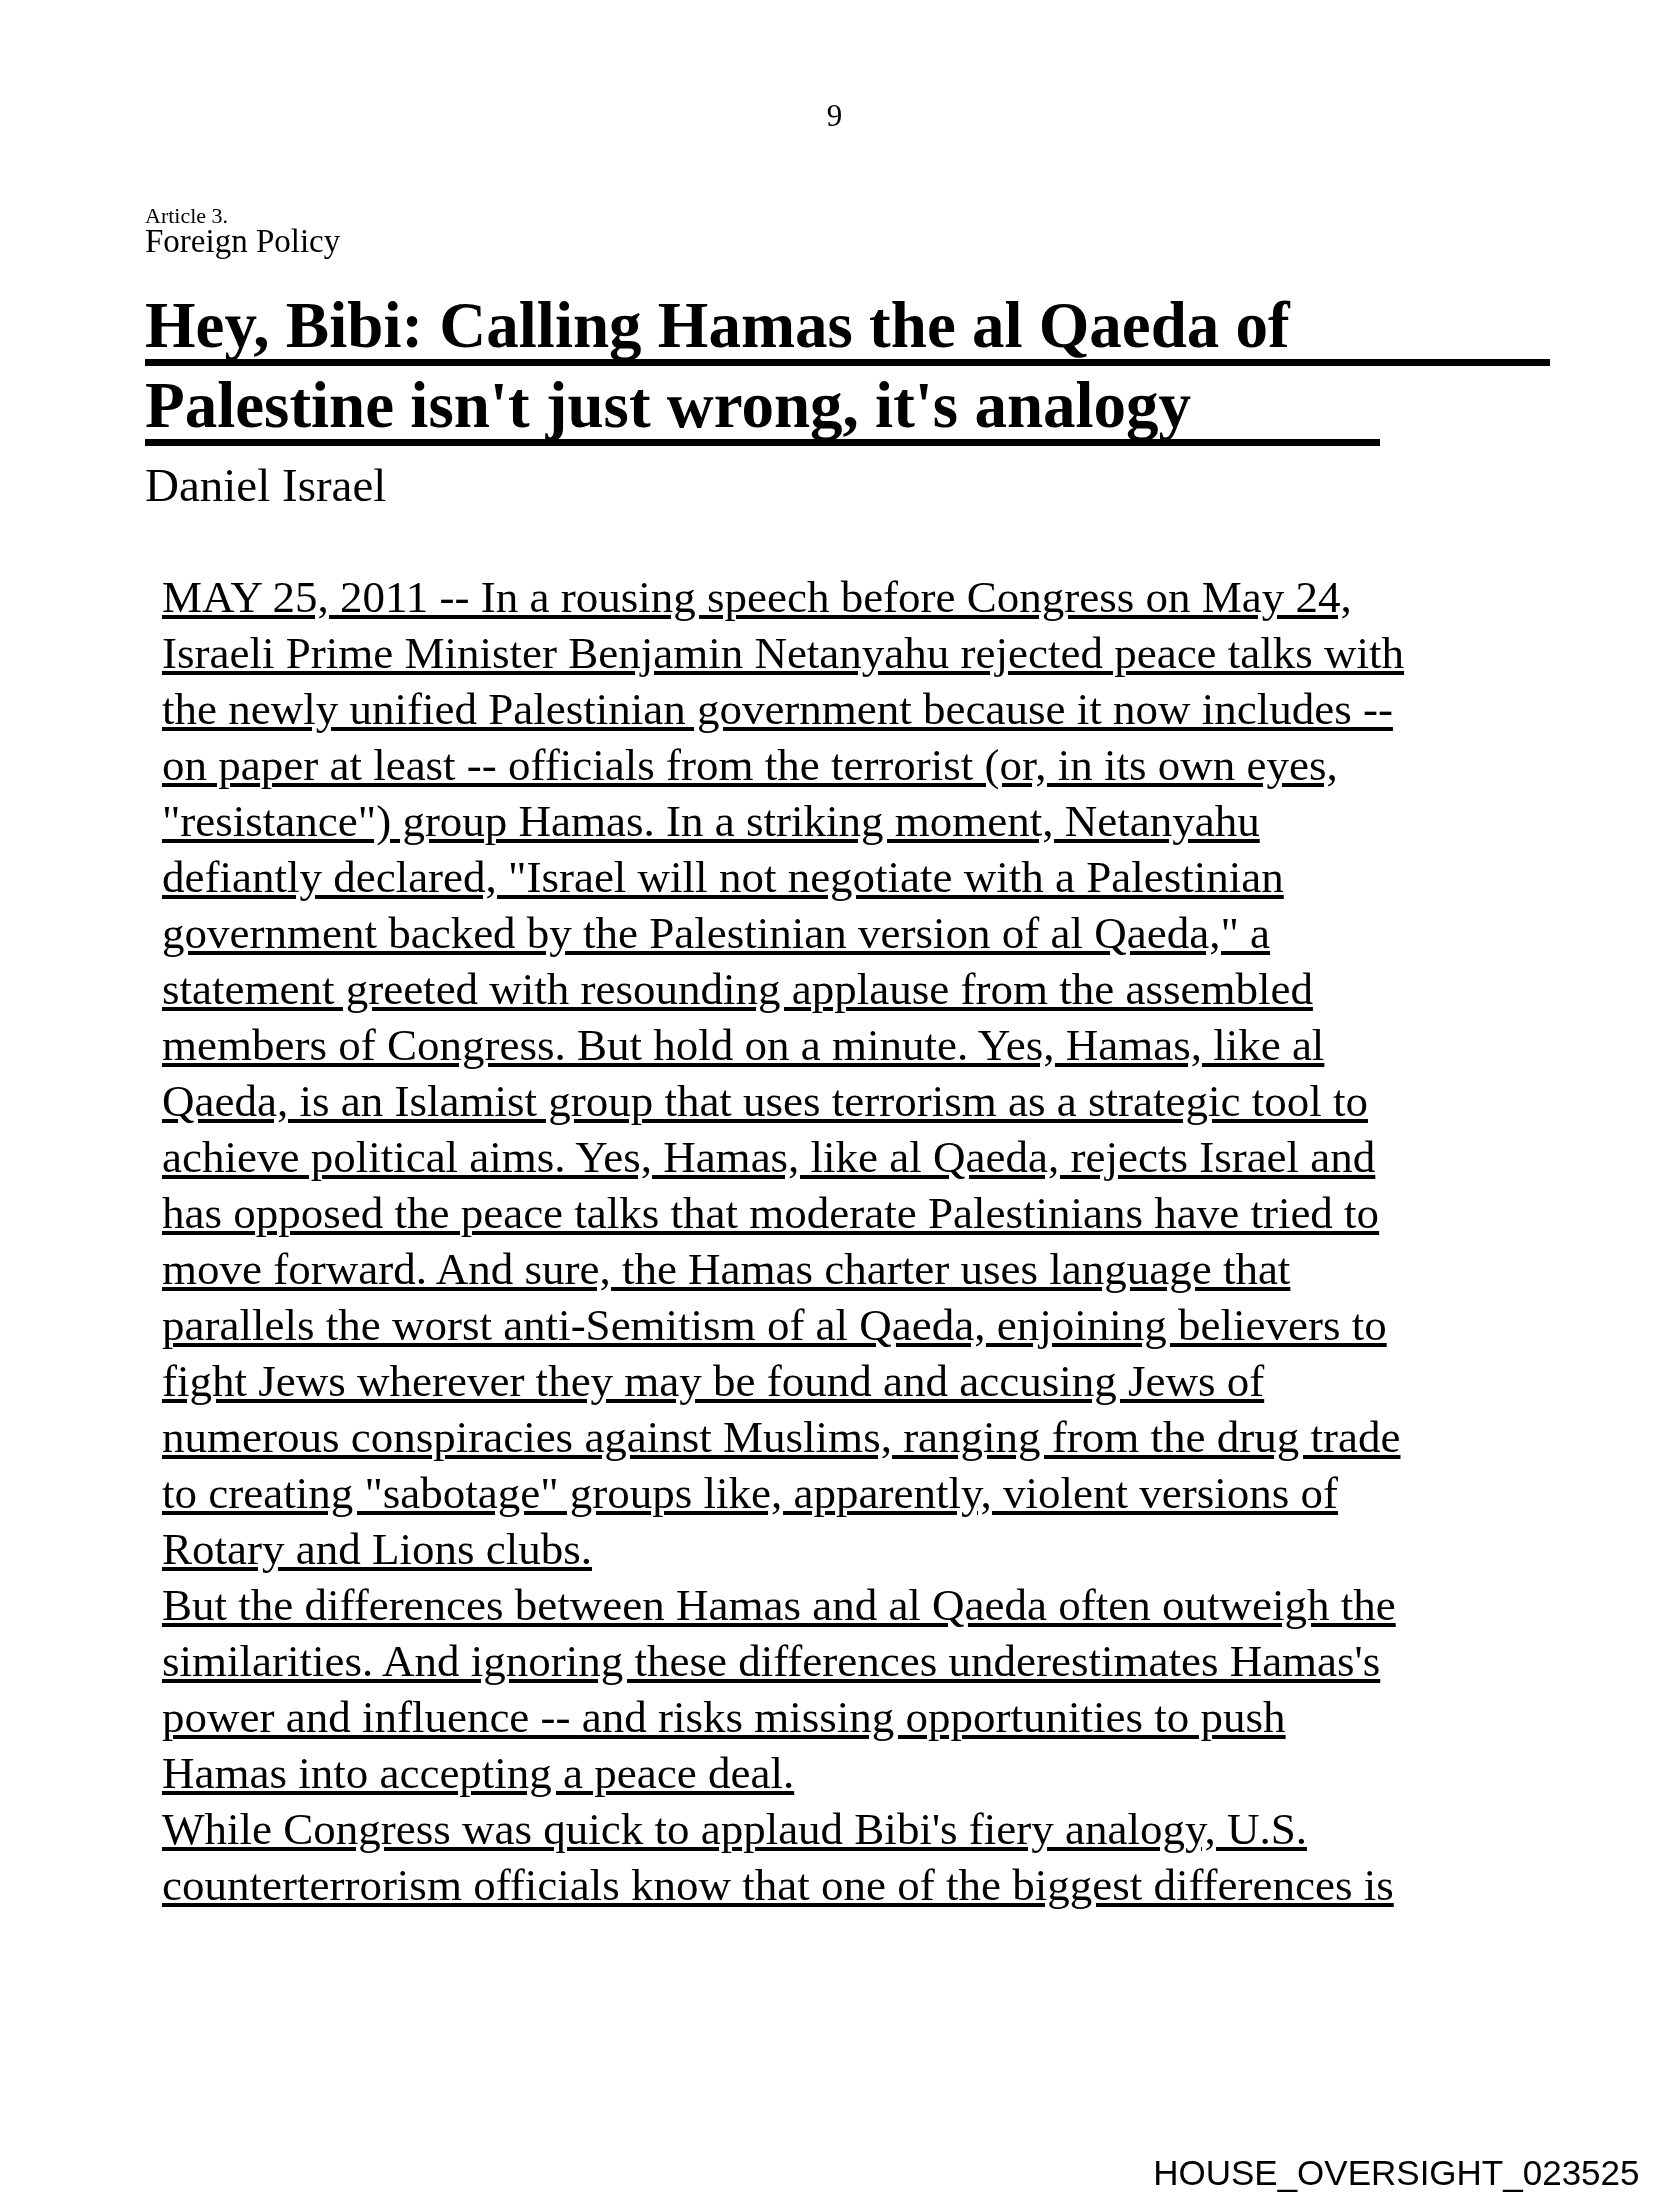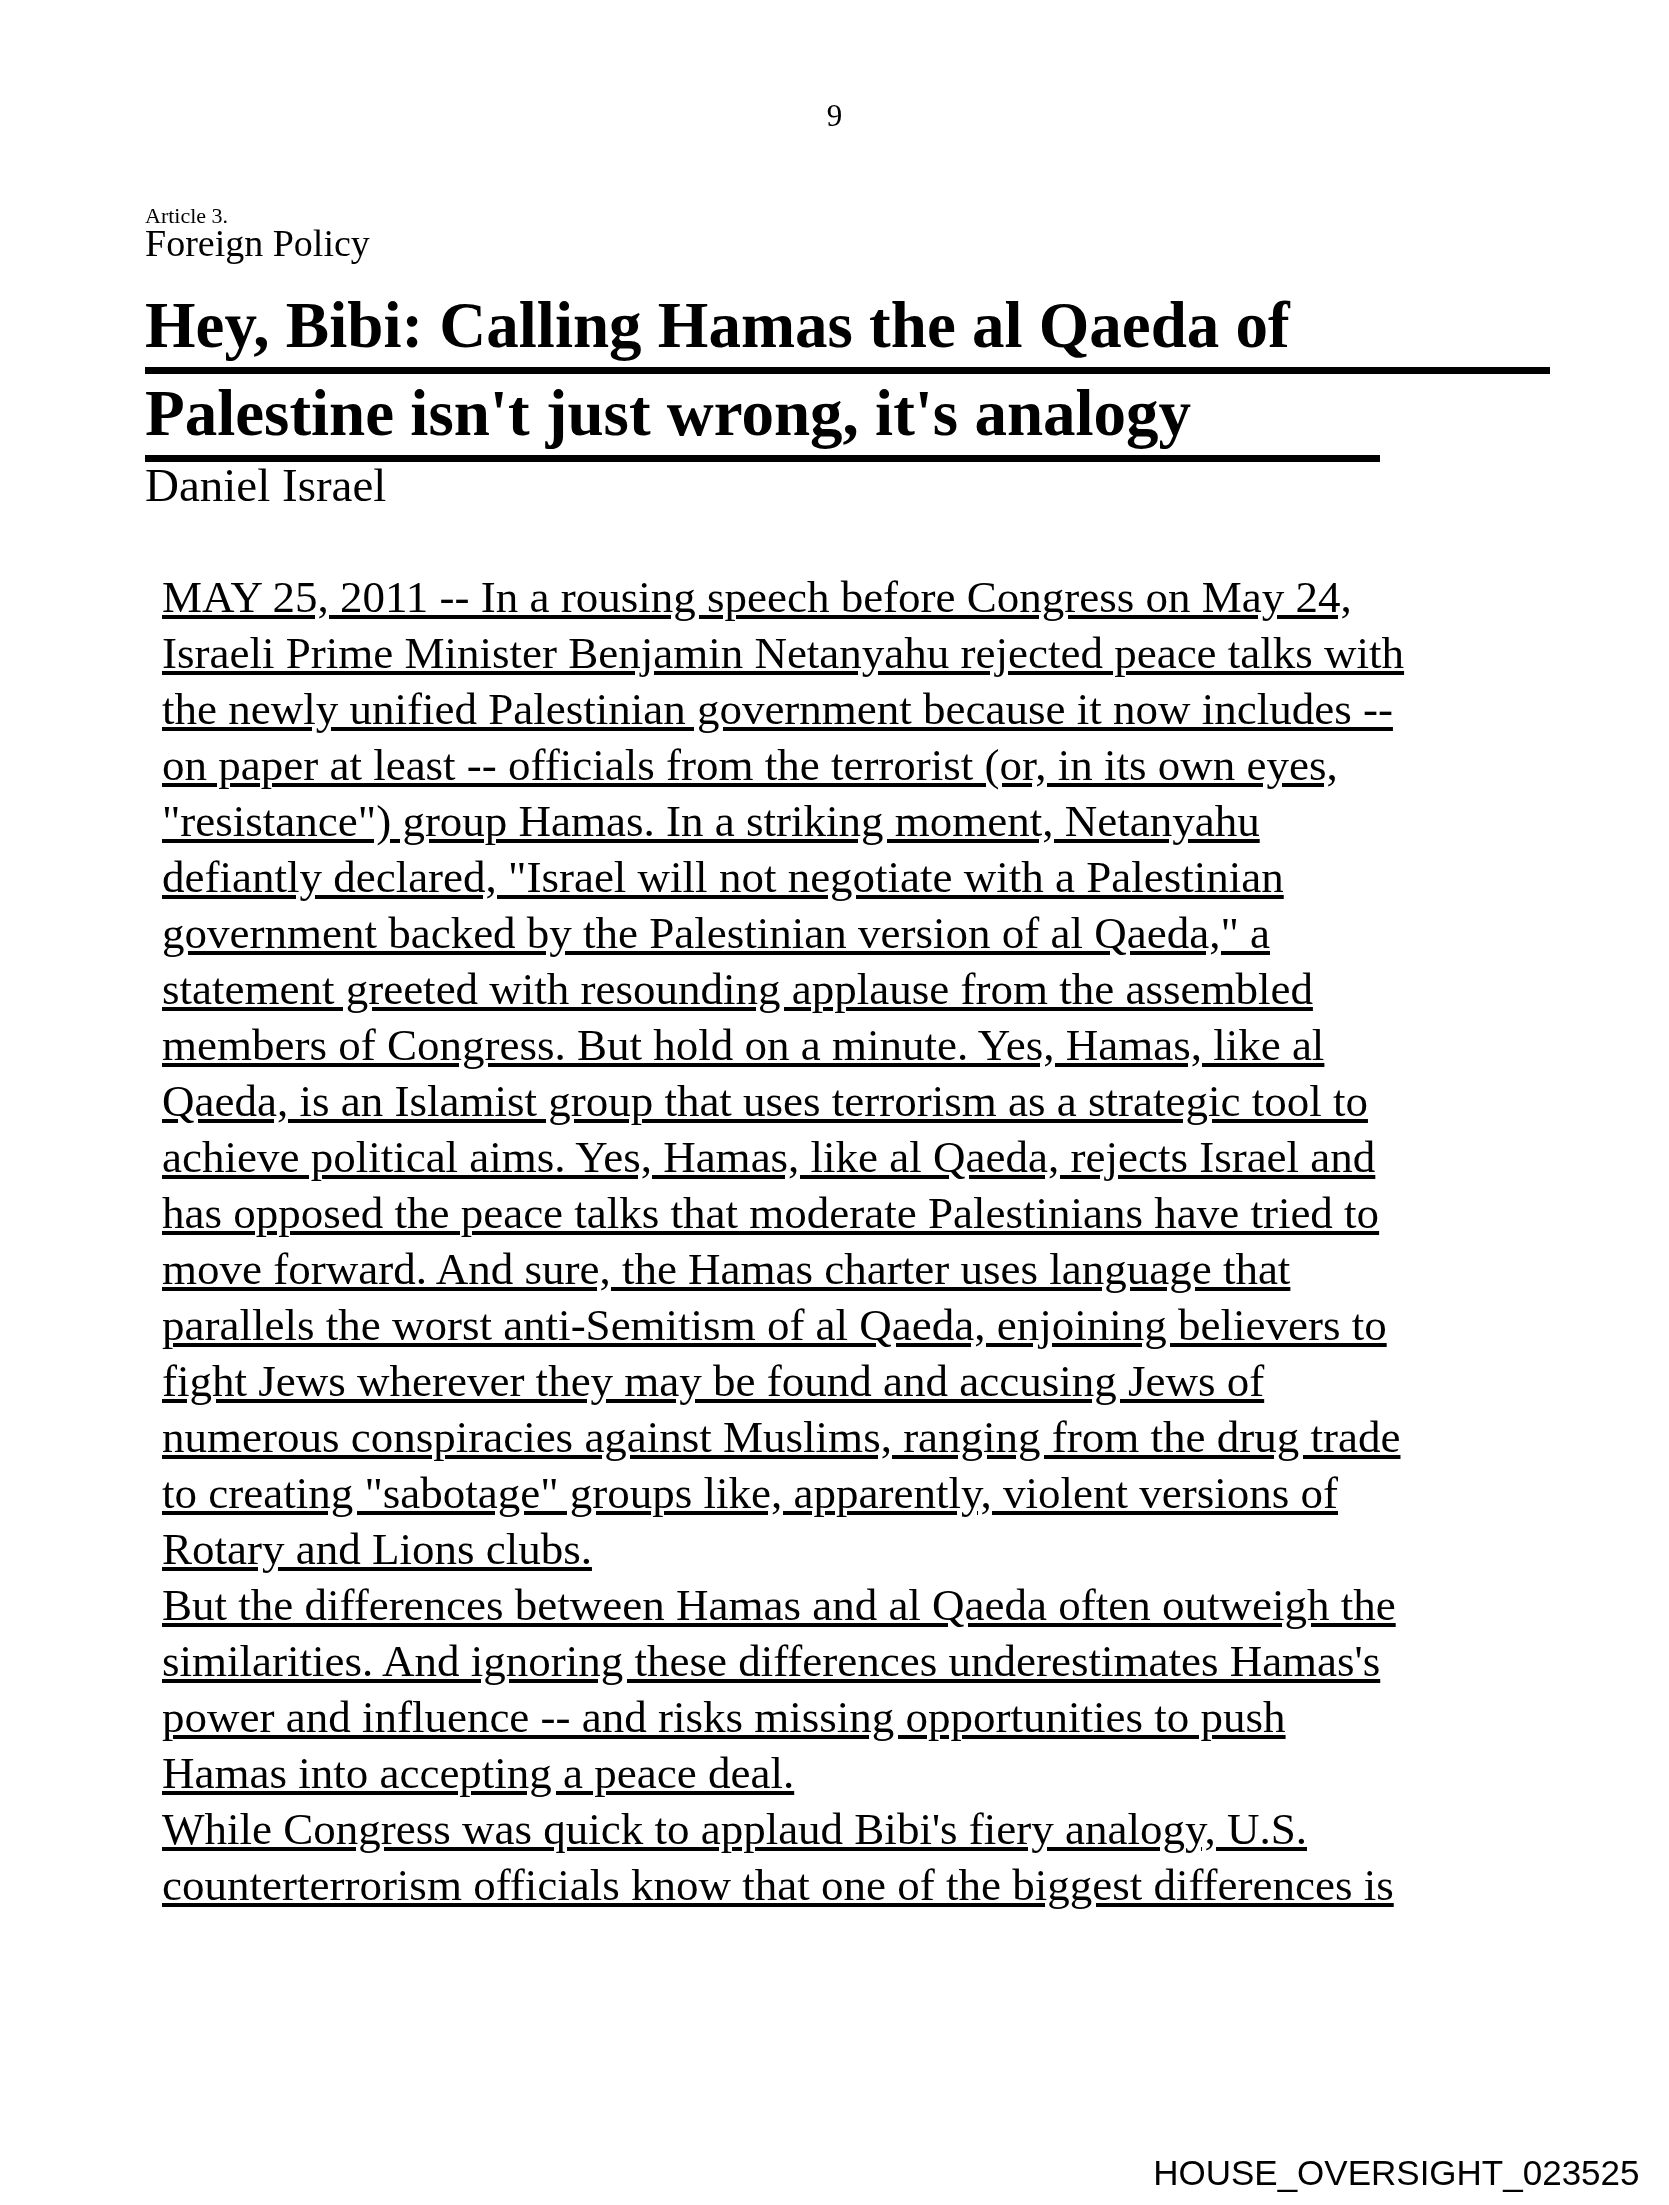--- a/index.html
+++ b/index.html
@@ -30,35 +30,35 @@
     top: 191px;
     left: 145px;
     font-size: 22px;
     line-height: 1.1;
     margin-top: 13px;
   }
   .publication {
     position: absolute;
     top: 223px;
     left: 145px;
-    font-size: 38px;
+    font-size: 33px;
     line-height: 1.1;
   }
   .headline {
     position: absolute;
     top: 293px;
     left: 145px;
     font-weight: bold;
     font-size: 65px;
     line-height: 1.0;
   }
   .headline-line {
     display: inline-block;
     white-space: nowrap;
-    padding-bottom: 9px;
+    padding-bottom: 1px;
     border-bottom: 7.9px solid #000000;
     overflow: visible;
   }
   .headline-line-1 {
     width: 1405px;
     margin-bottom: 6.5px;
   }
   .headline-line-2 {
     width: 1235px;
   }

